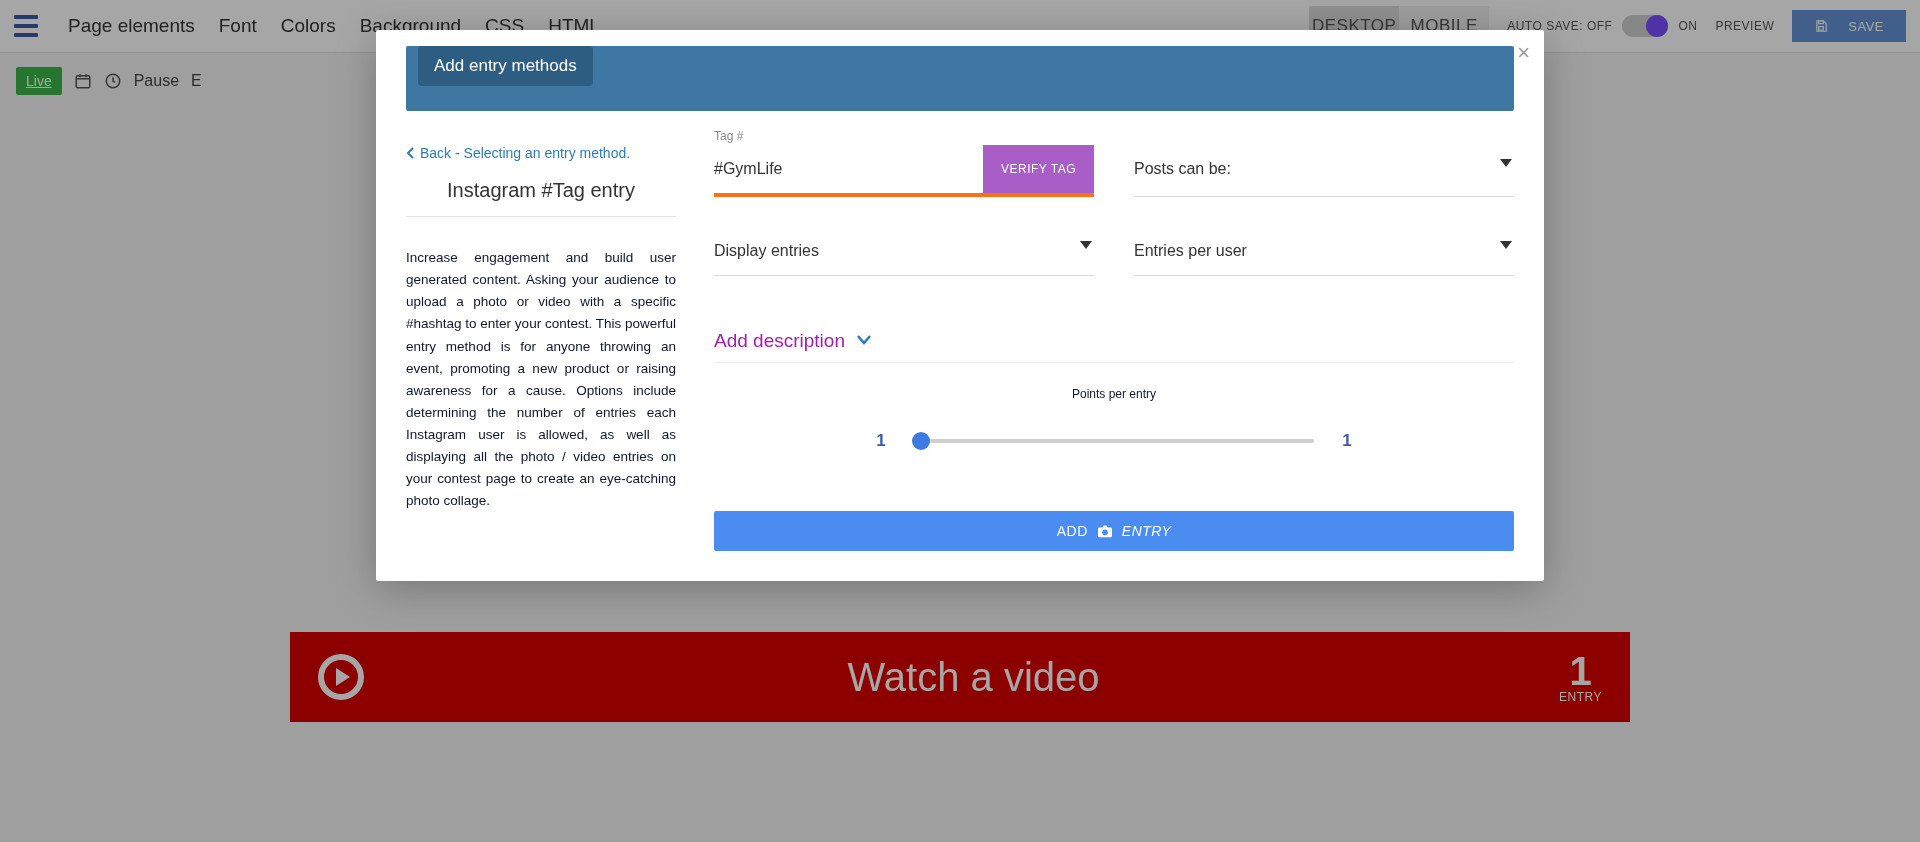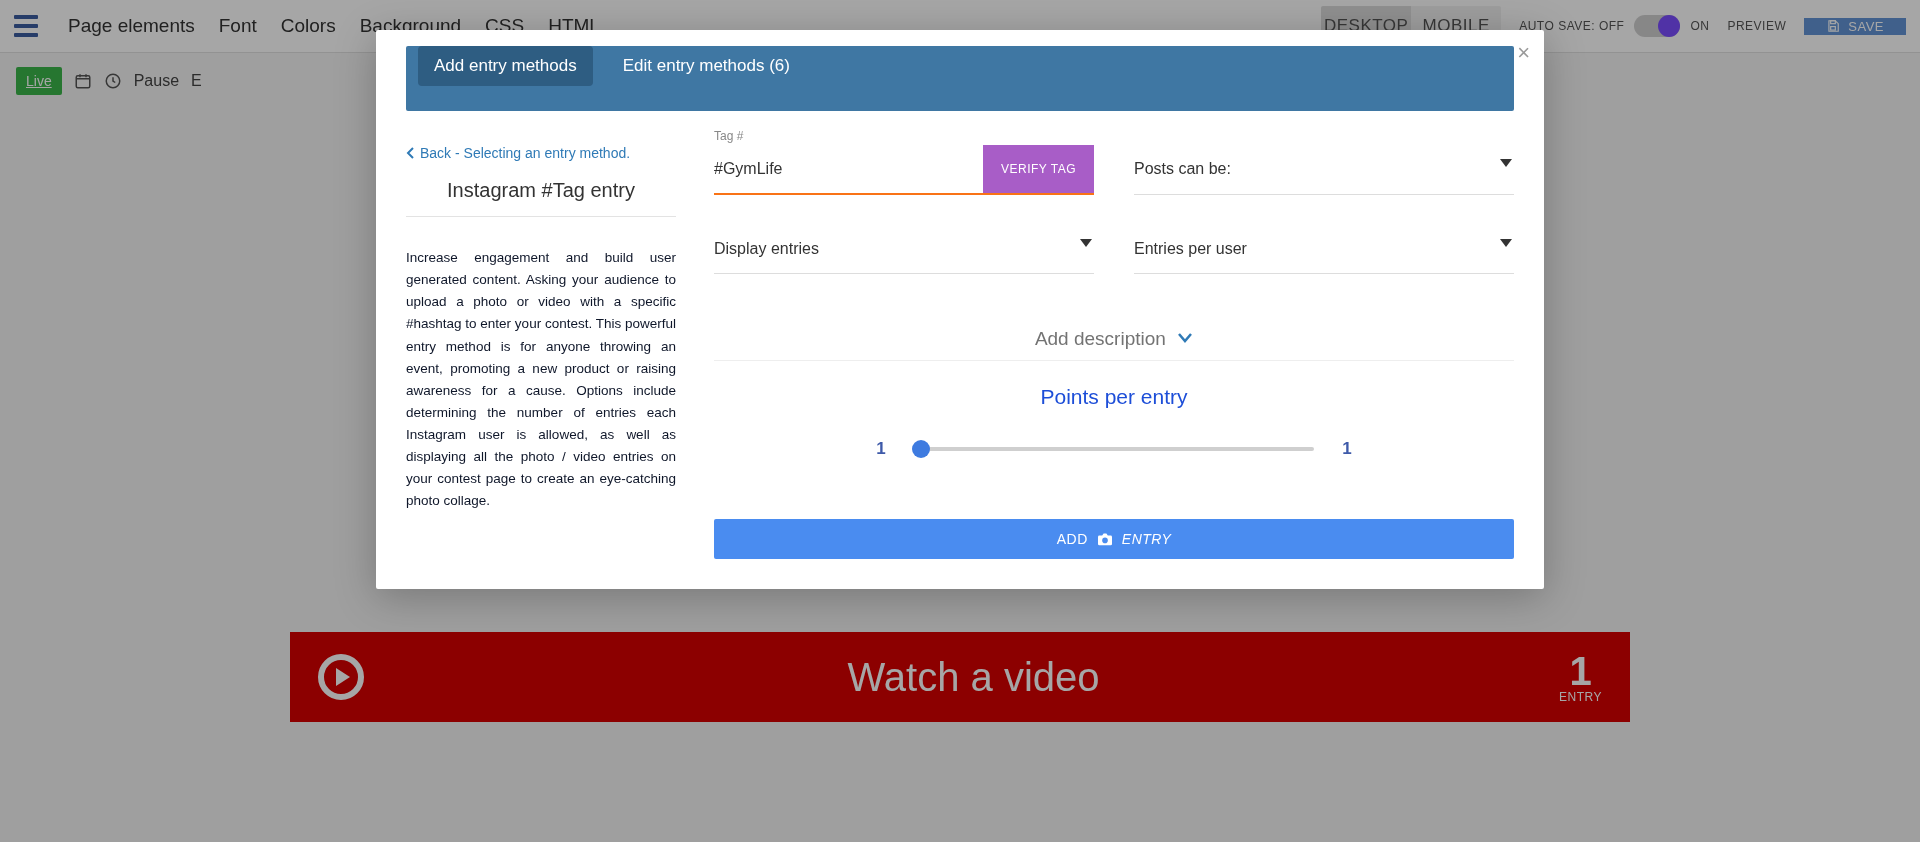--- a/index.html
+++ b/index.html
@@ -13,21 +13,21 @@
   .topnav { display: flex; gap: 24px; margin-left: 24px; font-size: 19px; color: #333; }
   .topnav .item { cursor: pointer; }
   .top-right { margin-left: auto; display: flex; align-items: center; gap: 18px; padding-right: 14px; height: 100%; }
   .device-toggle { display: flex; height: 40px; border-radius: 2px; overflow: hidden; }
   .device-toggle .seg { width: 90px; display:flex; align-items:center; justify-content:center; font-size: 17px; letter-spacing: .5px; color:#555; background:#f1f1f1; cursor:pointer; }
   .device-toggle .seg.active { background: #dcdcdc; }
   .autosave { display:flex; align-items:center; font-size: 12px; color:#555; letter-spacing:.5px; gap: 10px; }
   .switch { width: 46px; height: 22px; background:#cfcfcf; border-radius: 11px; position: relative; cursor:pointer; }
   .switch .knob { width:22px; height:22px; border-radius:50%; background:#7c4dff; position:absolute; top:0; left:24px; }
   .top-link { font-size:12px; color:#555; letter-spacing:.5px; cursor:pointer; }
-  .save-btn { background:#6394d6; color:#fff; height: 17px; padding: 0 22px; display:flex; align-items:center; gap:8px; cursor:pointer; font-size: 13px; letter-spacing:.5px; }
+  .save-btn { background:#6394d6; color:#fff; height: 32px; padding: 0 22px; display:flex; align-items:center; gap:20px; cursor:pointer; font-size: 13px; letter-spacing:.5px; }
   .save-btn .disk { width:14px; height:14px; }
 
   
   .subbar { height: 56px; display:flex; align-items:center; padding: 0 16px; gap: 12px; color:#444; }
   .live-badge { background:#3bb54a; color:#fff; height:28px; padding:0 10px; display:flex; align-items:center; border-radius:2px; font-size:14px;text-decoration:underline; }
   .subbar .subicon { width:18px; height:18px; color:#555; cursor:pointer; }
   .subbar .txt { cursor:pointer; font-size:16px; }
 
   
   .video-bar { position:absolute; left:290px; right:290px; top:632px; height:90px; background:#d80000; color:#fff; display:flex; align-items:center; padding:0 28px; }
@@ -54,30 +54,30 @@
   .mleft h2 { font-weight:400; font-size:20px; margin-top:18px; padding-bottom:14px; border-bottom:1px solid #e3e3e3; color:#333; text-align:center; }
   .mleft p { margin-top:30px; font-size:13.5px; line-height:1.64; color:#0f172a; text-align:justify; }
 
   .mright { flex:1; }
   .form-row { display:flex; gap:40px; margin-bottom: 30px; }
   .field { flex:1; position:relative; border-bottom:1px solid #ddd; }
   .field-label { font-size:12px; color:#888; position:absolute; top:-16px; left:0; }
   .field-input { height:48px; width:100%; border:none; outline:none; font-size:16px; color:#333; background:transparent; }
   .field.sel .field-input { cursor:pointer; }
   .field .caret { position:absolute; right:2px; top:14px; width:0; height:0; border-left:6px solid transparent; border-right:6px solid transparent; border-top:8px solid #333; }
-  .tag-field { display:flex; align-items:flex-end; border-bottom:2px solid #f97316; }
+  .tag-field { display:flex; align-items:flex-end; border-bottom:4px solid #f97316; }
   .tag-field .text { flex:1; }
   .tag-field .text .field-input { border: none; }
   .verify-btn { background:#a85dc7; color:#fff; font-size:12px; letter-spacing:.5px; height:48px; padding:0 18px; display:flex; align-items:center; cursor:pointer; }
 
-  .desc-link { text-align:center; color:#737373; font-size:19px; padding:24px 0 10px 0; cursor:pointer; border-bottom:1px solid #eee; }
+  .desc-link { text-align:left; color:#a21caf; font-size:19px; padding:24px 0 10px 0; cursor:pointer; border-bottom:1px solid #eee; }
   .desc-link .chev { display:inline-block; transform: translateY(-1px); margin-left:6px; }
 
   .ppe { text-align:center; margin-top:24px; }
-  .ppe .lbl { font-size:21px; color:#1d4ed8; }
+  .ppe .lbl { font-size:12px; color:#0f172a; }
   .slider-wrap { display:flex; align-items:center; justify-content:center; gap:18px; margin-top:30px; }
   .slider-wrap .end { color:#3e5aa9; font-weight:700; font-size:17px; width:30px; text-align:center; }
   .track { width:400px; height:4px; background:#cfcfcf; border-radius:2px; position:relative; }
   .track .thumb { width:18px; height:18px; border-radius:50%; background:#3e7be0; position:absolute; top:50%; left:0; transform:translate(-2px,-50%); cursor:pointer; }
 
   .add-btn { margin-top:60px; height:40px; background:#4a8cf0; color:#fff; display:flex; align-items:center; justify-content:center; gap:8px; cursor:pointer; font-size:14px; letter-spacing:.5px; border-radius:2px; }
   .add-btn .cam { width:18px; height:14px; }
   .add-btn em { font-style:italic; }
 </style>
 </head>
@@ -145,21 +145,20 @@
     <div class="lbl">ENTRY</div>
   </div>
 </div>
 
 <div class="overlay"></div>
 <div class="modal">
   <div class="modal-close">×</div>
 
   <div class="mtabs">
     <div class="tab active">Add entry methods</div>
-    <div class="tab">Edit entry methods (6)</div>
   </div>
 
   <div class="mbody">
     <div class="mleft">
       <div class="backlink">
         <svg width="10" height="12" viewBox="0 0 10 12">
             <path d="M7 1 L2 6 L7 11" fill="none" stroke="#2f7ab6" stroke-width="2"></path>
           </svg>
         <span>Back - Selecting an entry method.</span>
       </div>

